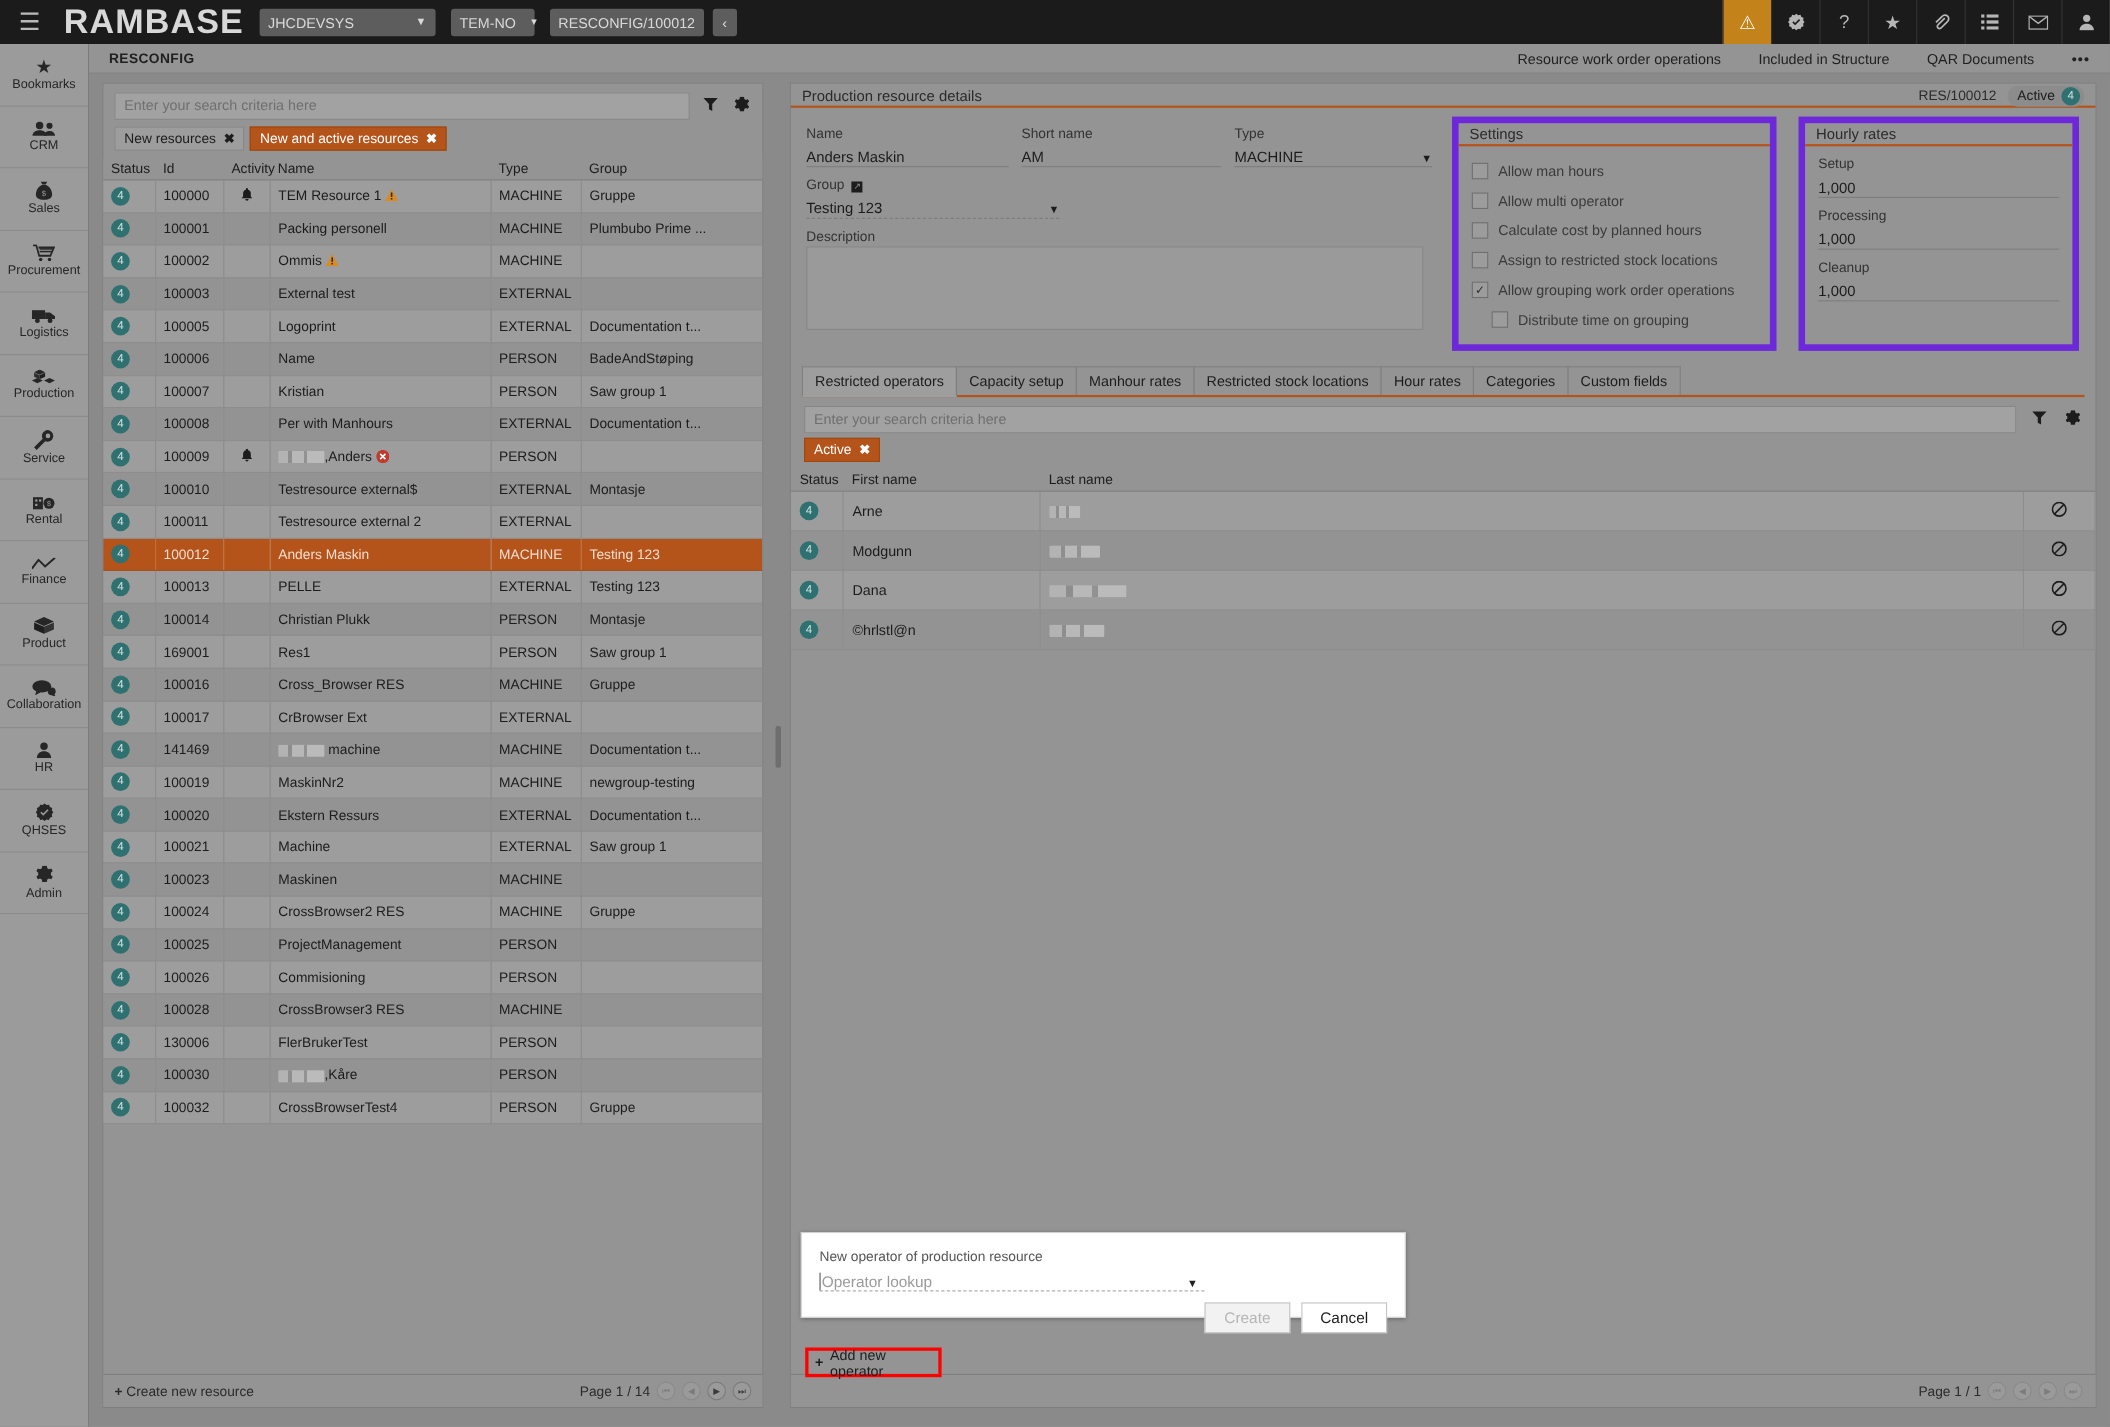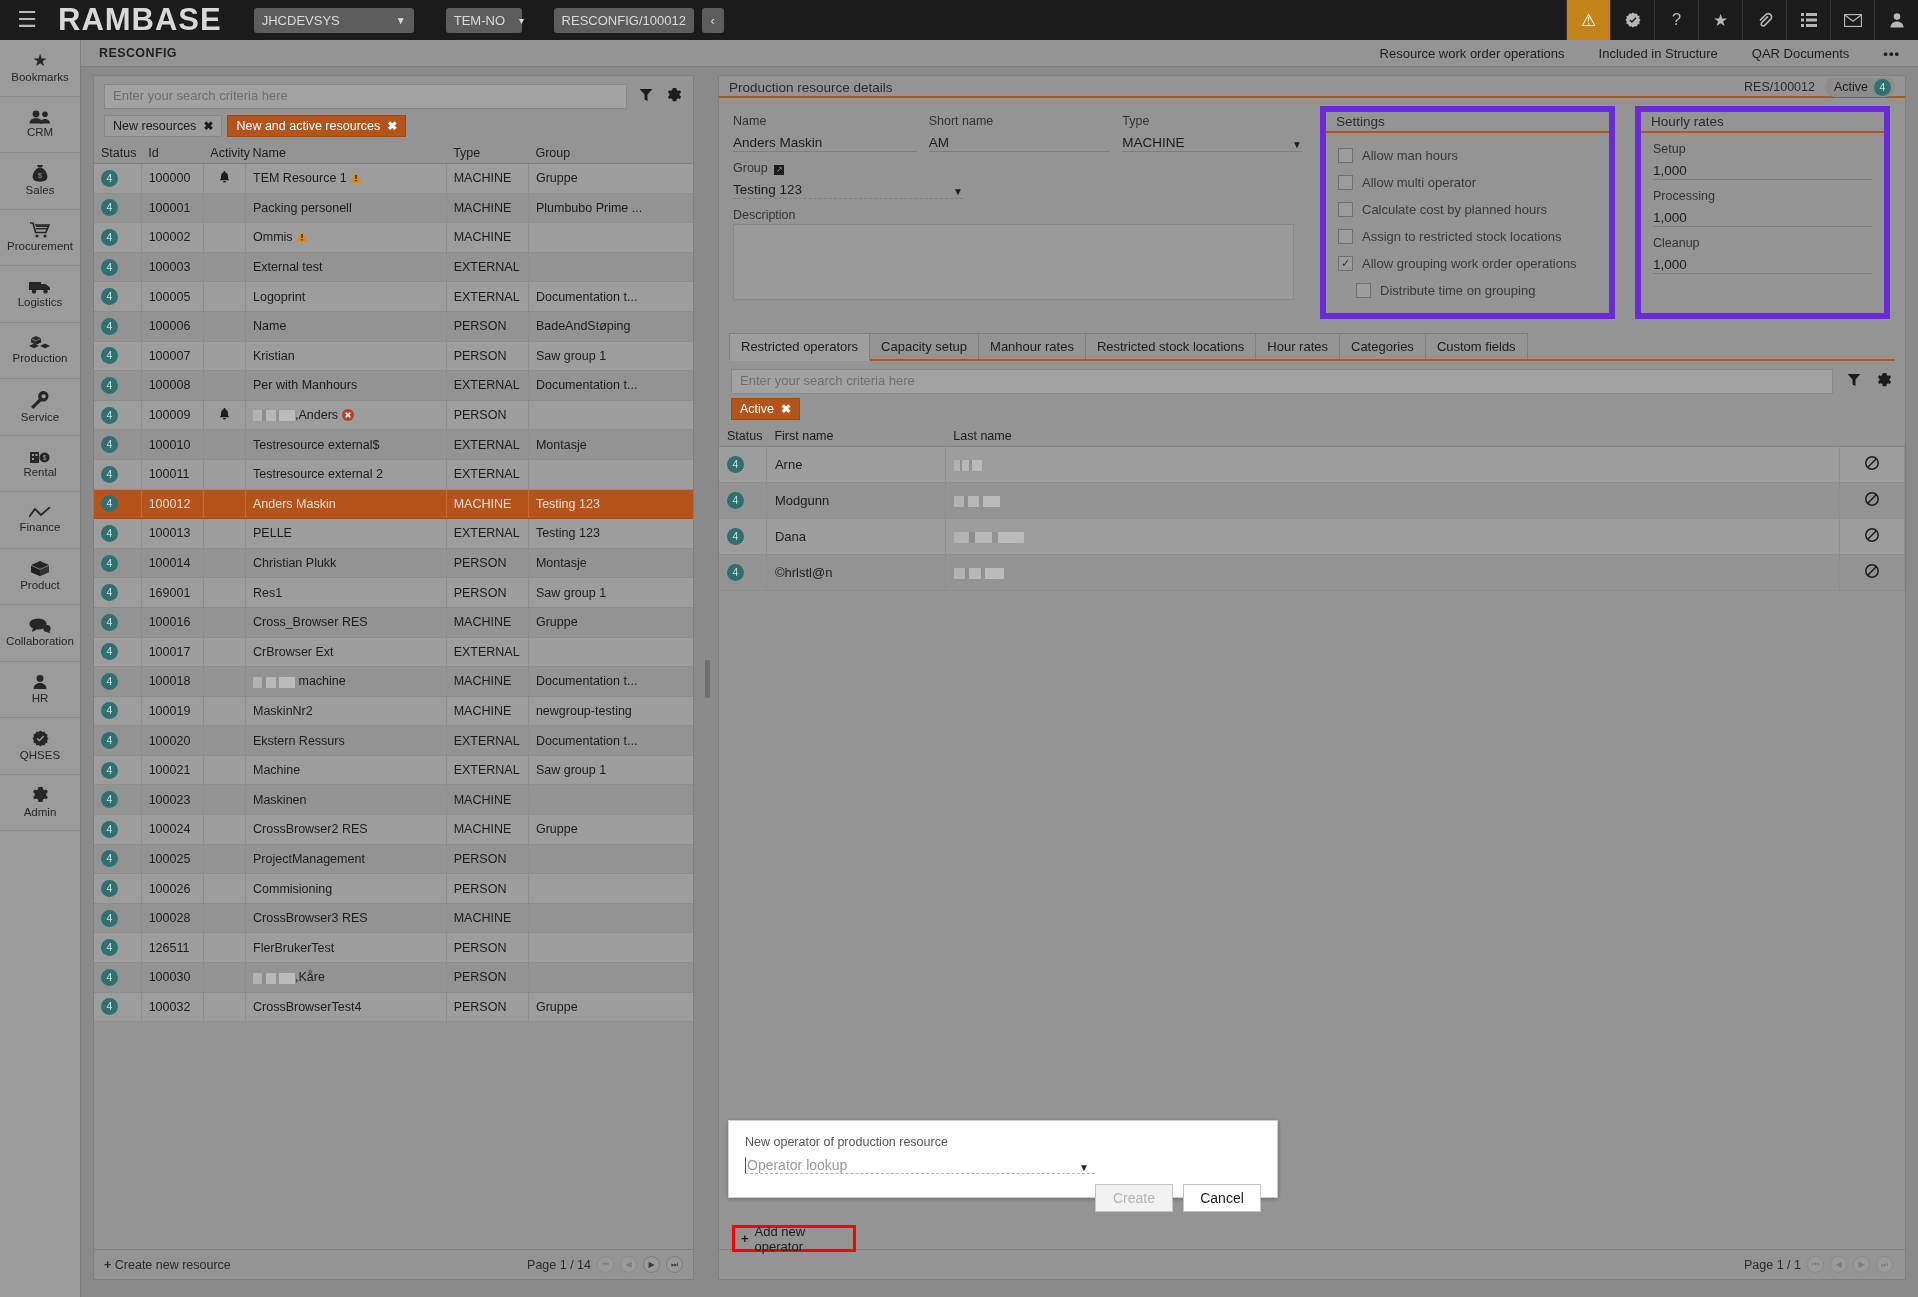--- a/index.html
+++ b/index.html
@@ -17,21 +17,21 @@
   #topbar{
     position:absolute; left:0; top:0; width:1918px; height:40px;
     background:#1b1b1b; display:flex; align-items:center;
   }
   #hamburger{ width:54px; height:40px; display:flex; align-items:center; justify-content:center;
     color:#b9b9b9; font-size:22px; }
   #logo{ color:#d8d8d8; font-size:31px; font-weight:bold; letter-spacing:1px;
          margin-left:4px; font-family:"Liberation Sans", sans-serif; position:relative; }
   .tb-select{
     height:25px; background:#5d5d5d; color:#d9d9d9; border:none; border-radius:3px;
-    margin-left:32px; padding:0 8px; display:flex; align-items:center; font-size:13px;
+    margin-left:14px; padding:0 8px; display:flex; align-items:center; font-size:13px;
     position:relative; white-space:nowrap;
   }
   .tb-select .caret{ margin-left:auto; padding-left:14px; font-size:10px; }
   #sel-company{ width:160px; }
   #sel-temno{ width:76px; }
   #sel-doc{ width:140px; justify-content:center; }
   #btn-back{ width:22px; justify-content:center; margin-left:8px; }
   #tb-icons{ margin-left:auto; display:flex; height:40px; }
   .tb-icon{
     width:44px; height:40px; display:flex; align-items:center; justify-content:center;
@@ -611,21 +611,21 @@
         <tr class="odd">
           <td><span class="stbadge">4</span></td>
           <td>100017</td>
           <td style="text-align:center"></td>
           <td>CrBrowser Ext</td>
           <td>EXTERNAL</td>
           <td style="border-right:none"></td>
         </tr>
         <tr class="even">
           <td><span class="stbadge">4</span></td>
-          <td>100018</td>
+          <td>141469</td>
           <td style="text-align:center"></td>
           <td><span class="redact" style="width:42px"></span> machine</td>
           <td>MACHINE</td>
           <td style="border-right:none">Documentation t...</td>
         </tr>
         <tr class="odd">
           <td><span class="stbadge">4</span></td>
           <td>100019</td>
           <td style="text-align:center"></td>
           <td>MaskinNr2</td>
@@ -683,21 +683,21 @@
         <tr class="even">
           <td><span class="stbadge">4</span></td>
           <td>100028</td>
           <td style="text-align:center"></td>
           <td>CrossBrowser3 RES</td>
           <td>MACHINE</td>
           <td style="border-right:none"></td>
         </tr>
         <tr class="odd">
           <td><span class="stbadge">4</span></td>
-          <td>126511</td>
+          <td>130006</td>
           <td style="text-align:center"></td>
           <td>FlerBrukerTest</td>
           <td>PERSON</td>
           <td style="border-right:none"></td>
         </tr>
         <tr class="even">
           <td><span class="stbadge">4</span></td>
           <td>100030</td>
           <td style="text-align:center"></td>
           <td><span class="redact" style="width:42px"></span>,Kåre</td>

